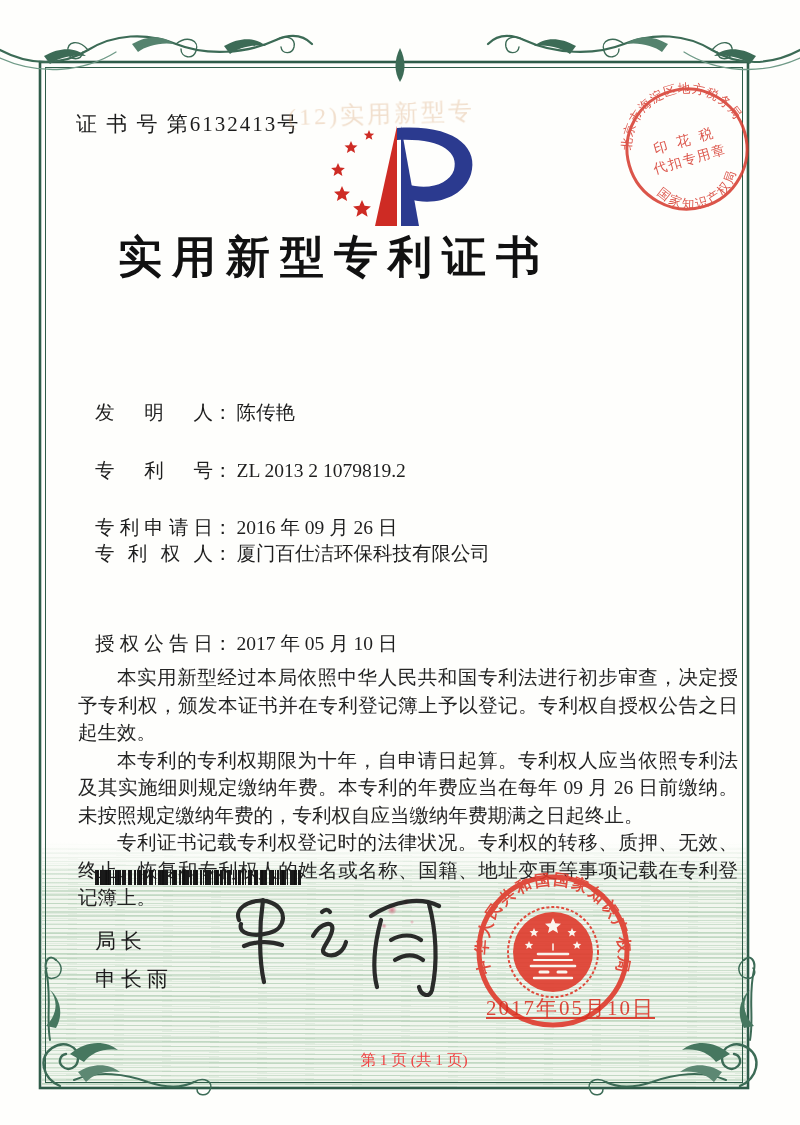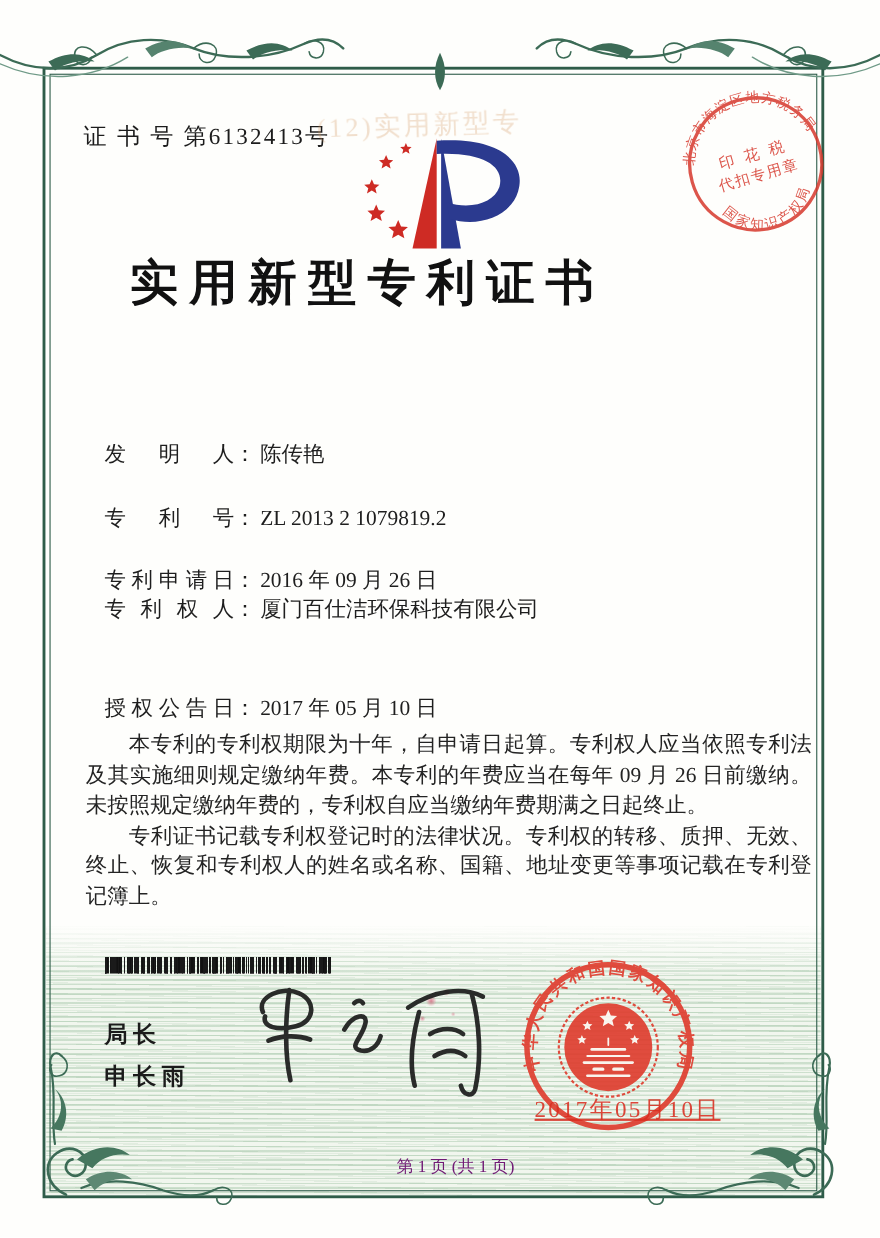--- a/index.html
+++ b/index.html
@@ -26,34 +26,34 @@
   .fcolon{margin:0 4px 0 0;}
   .paras{position:absolute;left:78px;top:664px;width:660px;font-size:19.5px;line-height:27.5px;color:#242424;text-align:justify;}
   .paras p{margin:0;text-indent:2em;}
   .barcode{position:absolute;left:95px;top:870px;width:206px;height:15px;
     background-image:
       repeating-linear-gradient(90deg,#1a1a1a 0 1px,transparent 1px 3px),
       repeating-linear-gradient(90deg,#1a1a1a 0 2px,transparent 2px 7px),
       repeating-linear-gradient(90deg,#151515 0 1px,transparent 1px 5px),
       repeating-linear-gradient(90deg,#111 0 3px,transparent 3px 11px);}
   .signer{position:absolute;left:95px;top:922px;font-family:"Liberation Sans","DejaVu Sans",sans-serif;
-    font-weight:700;font-size:21px;letter-spacing:5px;color:#1b1b1b;line-height:38px;}
+    font-weight:400;font-size:21px;letter-spacing:5px;color:#1b1b1b;line-height:38px;}
   .signature{position:absolute;left:205px;top:884px;}
   .smudge{position:absolute;left:362px;top:892px;width:70px;height:50px;
     background:
       radial-gradient(circle 7px at 30px 18px, rgba(205,40,80,0.55), rgba(205,40,80,0) 70%),
       radial-gradient(circle 5px at 44px 10px, rgba(205,40,80,0.4), rgba(205,40,80,0) 70%),
       radial-gradient(circle 4px at 22px 34px, rgba(205,40,80,0.45), rgba(205,40,80,0) 70%),
       radial-gradient(circle 3px at 50px 30px, rgba(205,40,80,0.35), rgba(205,40,80,0) 70%);
     filter:blur(0.5px);}
   .tax-stamp{position:absolute;left:612px;top:74px;}
   .office-seal{position:absolute;left:468px;top:866px;}
   .seal-date{position:absolute;left:486px;top:994px;font-size:21px;letter-spacing:2px;
     color:rgba(216,46,32,0.88);white-space:nowrap;text-decoration:underline;}
-  .footer{position:absolute;left:40px;top:1050px;width:748px;text-align:center;font-size:15.5px;color:#701a75;}
+  .footer{position:absolute;left:40px;top:1050px;width:748px;text-align:center;font-size:15.5px;color:#ef4444;}
   svg text{font-family:"Liberation Serif","DejaVu Serif",serif;}
 </style>
 </head>
 <body>
 
 <div id="page">
 
   <div class="greenband"></div>
 
   <svg class="frame-svg" width="800" height="1125" viewBox="0 0 800 1125">
@@ -139,20 +139,21 @@
     <span class="flabel">专利申请日</span><span class="fcolon">：</span><span>2016 年 09 月 26 日</span>
   </div>
   <div class="field-row fr4">
     <span class="flabel">专利权人</span><span class="fcolon">：</span><span>厦门百仕洁环保科技有限公司</span>
   </div>
   <div class="field-row fr5">
     <span class="flabel">授权公告日</span><span class="fcolon">：</span><span>2017 年 05 月 10 日</span>
   </div>
 
   <div class="paras">
+    <p>本实用新型经过本局依照中华人民共和国专利法进行初步审查，决定授予专利权，颁发本证书并在专利登记簿上予以登记。专利权自授权公告之日起生效。</p>
     <p>本专利的专利权期限为十年，自申请日起算。专利权人应当依照专利法及其实施细则规定缴纳年费。本专利的年费应当在每年 09 月 26 日前缴纳。未按照规定缴纳年费的，专利权自应当缴纳年费期满之日起终止。</p>
     <p>专利证书记载专利权登记时的法律状况。专利权的转移、质押、无效、终止、恢复和专利权人的姓名或名称、国籍、地址变更等事项记载在专利登记簿上。</p>
   </div>
 
   <div class="barcode"></div>
 
   <div class="smudge"></div>
 
   <div class="signer">
     <div>局长</div>

